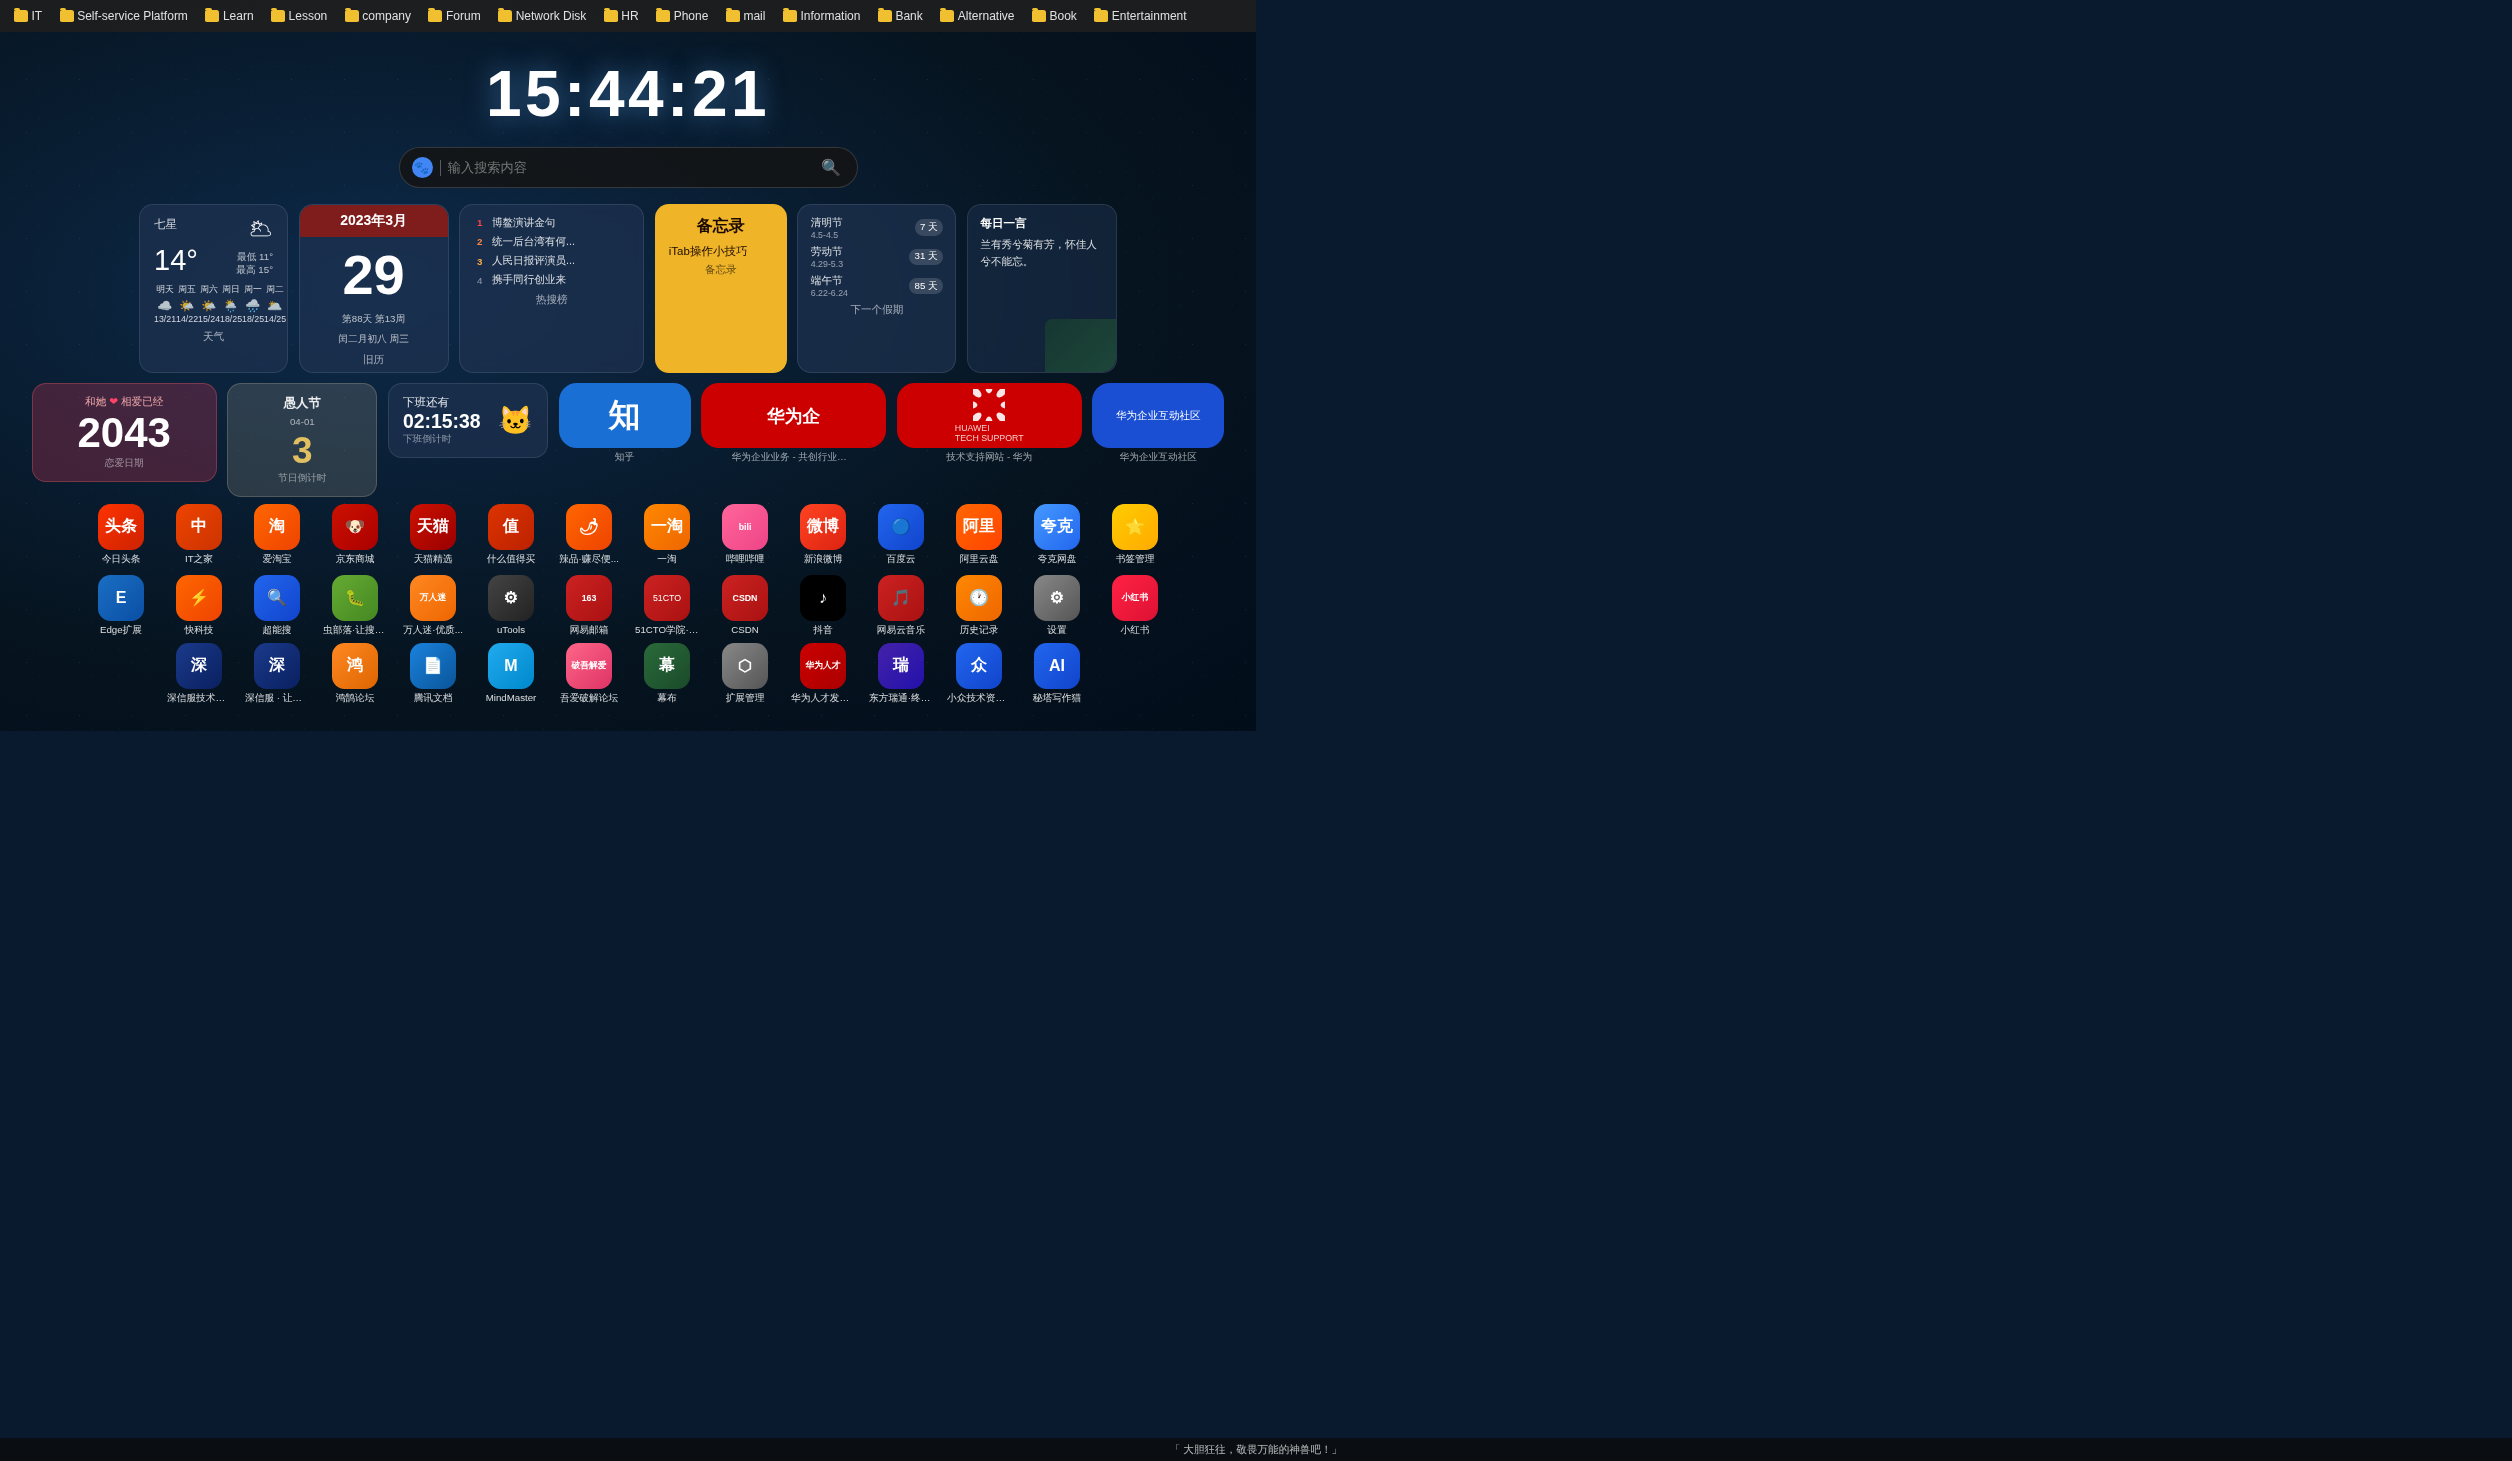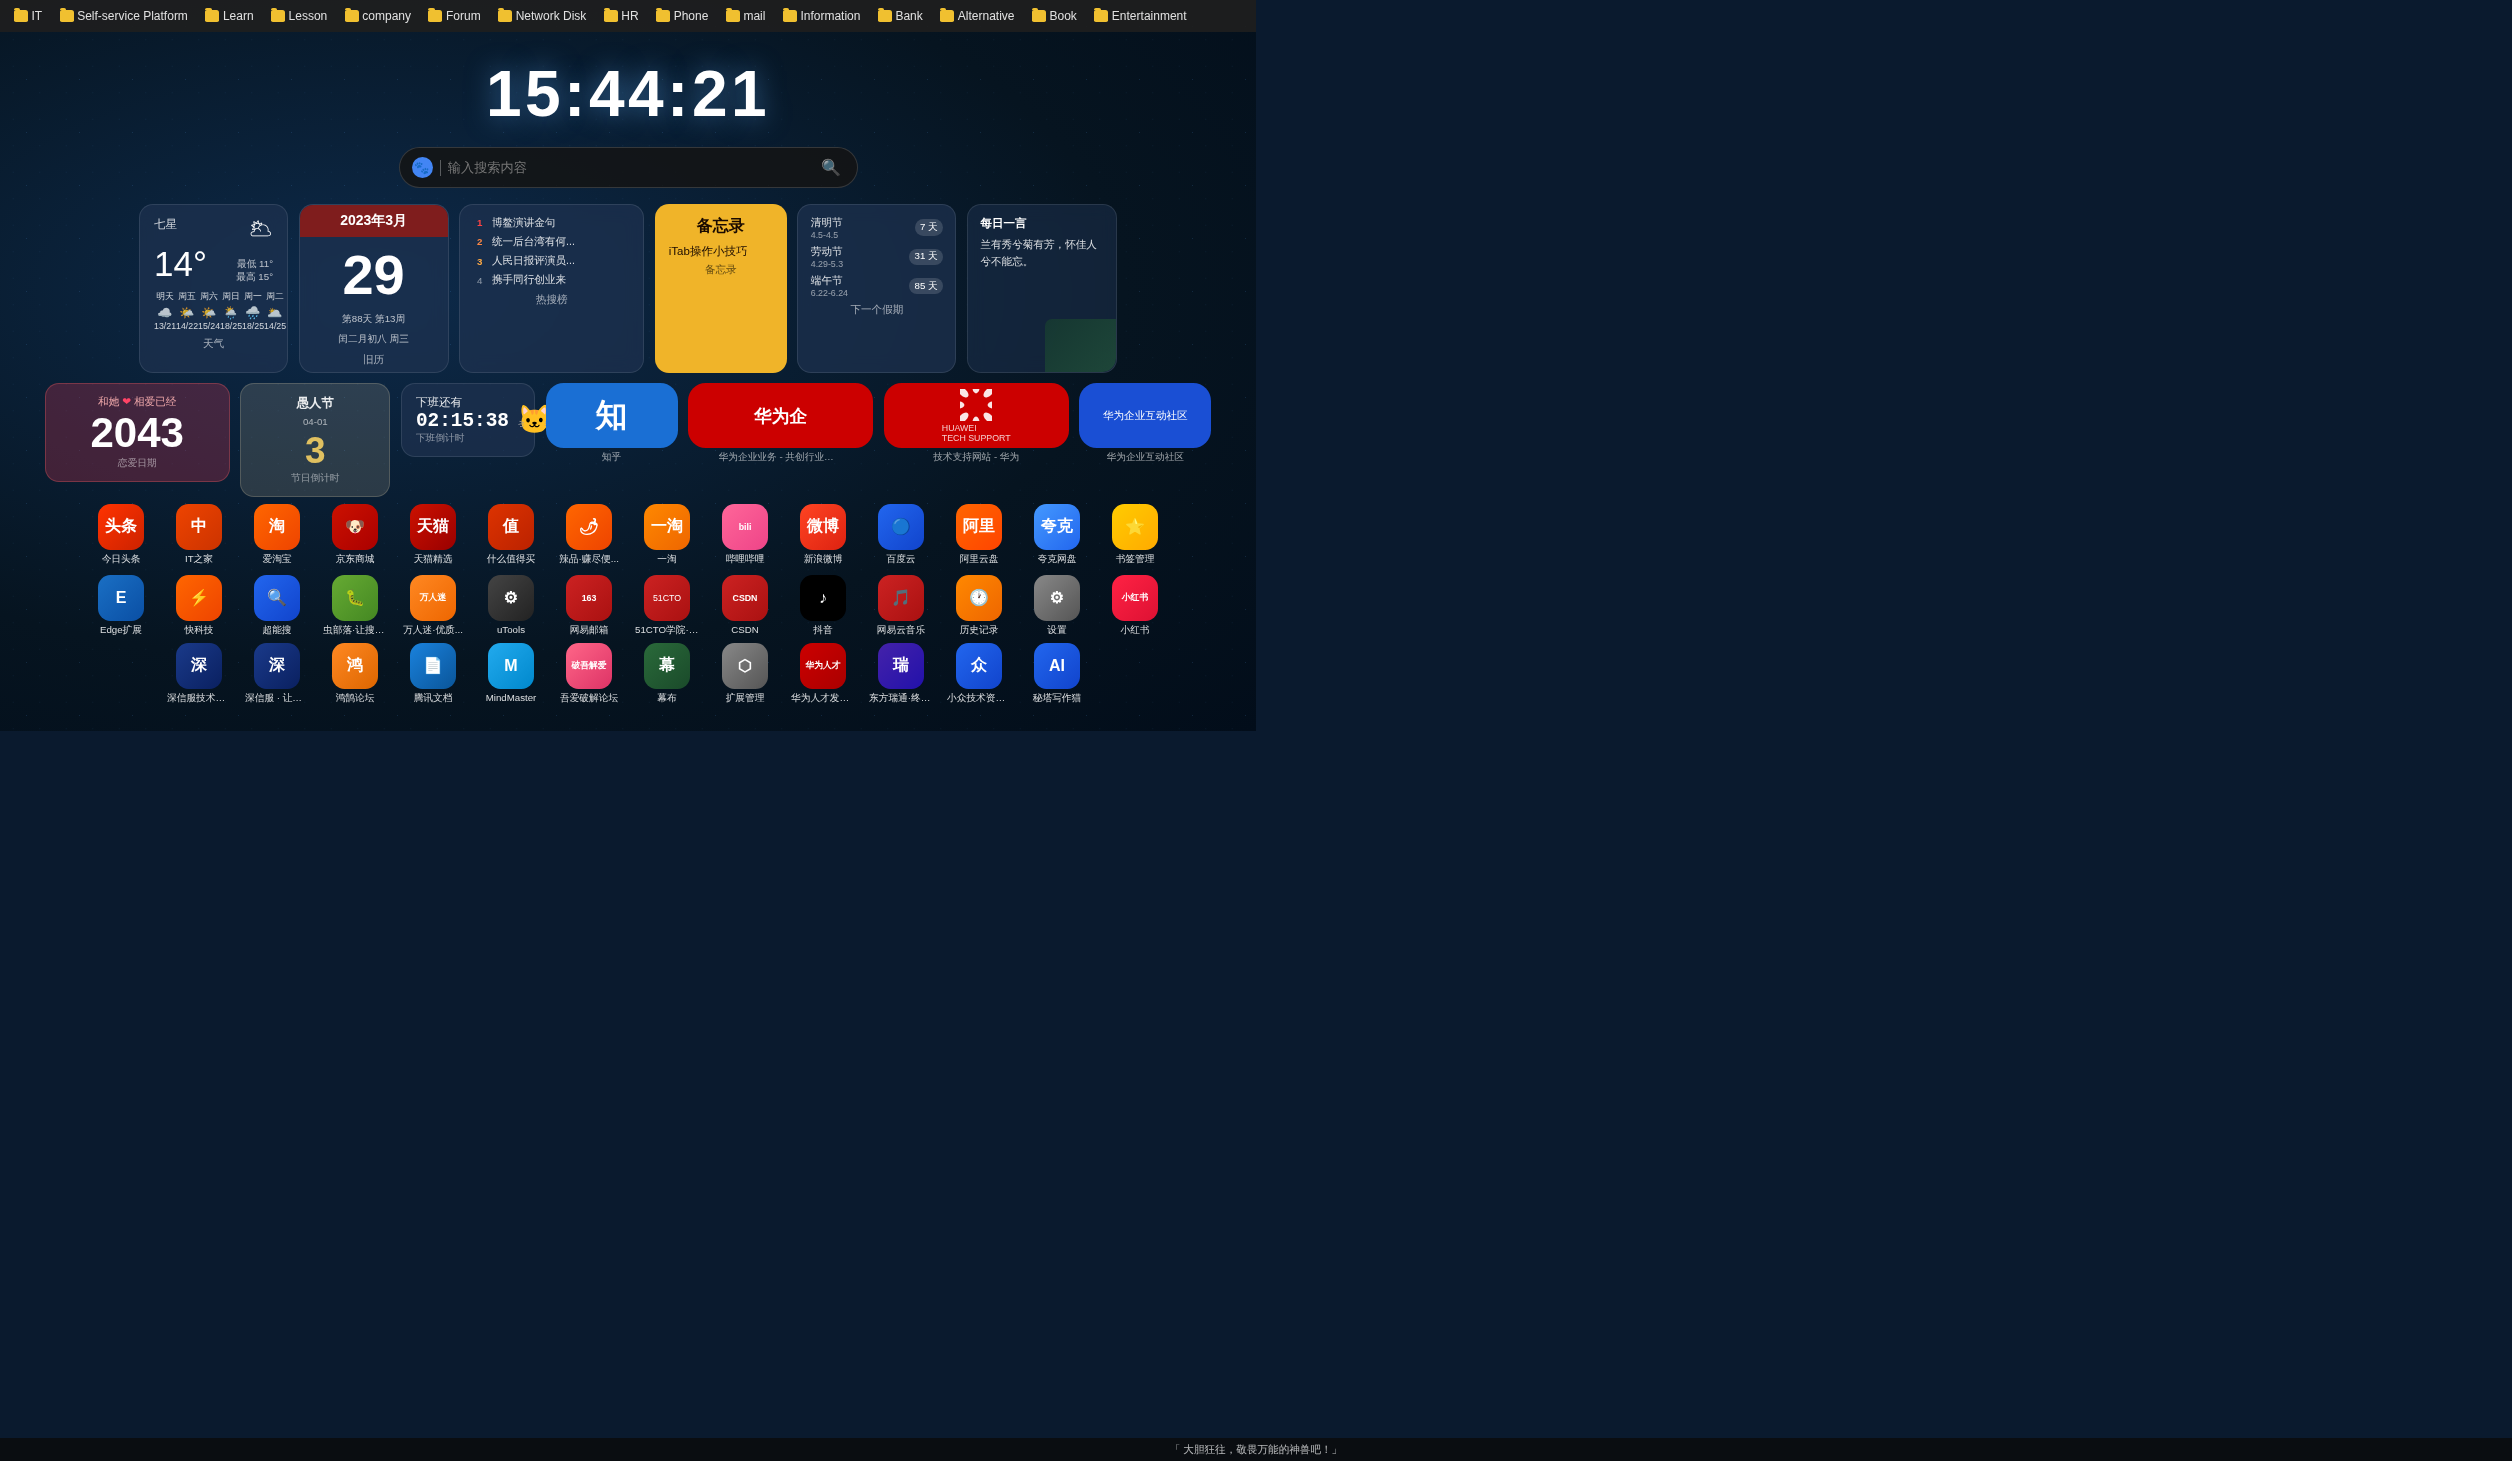--- a/index.html
+++ b/index.html
@@ -171,21 +171,21 @@
       border: 0.9px solid rgba(255,255,255,0.1);
     }
     .weather-top {
       display: flex;
       justify-content: space-between;
       align-items: flex-start;
       margin-bottom: 3.5px;
     }
     .weather-city { font-size: 11.5px; color: rgba(255,255,255,0.8); }
     .weather-icon-top { font-size: 19.4px; }
-    .weather-temp-main { font-size: 35px; font-weight: 300; }
+    .weather-temp-main { font-size: 29px; font-weight: 300; }
     .weather-range { font-size: 9.7px; color: rgba(255,255,255,0.7); text-align: right; }
     .weather-forecast {
       display: flex;
       justify-content: space-between;
       margin-top: 7px;
       font-size: 8.8px;
       color: rgba(255,255,255,0.8);
     }
     .forecast-day { text-align: center; }
     .forecast-icon { font-size: 12.4px; margin: 1.8px 0; }
@@ -340,28 +340,27 @@
     .countdown-num {
       font-size: 37px;
       font-weight: 700;
       color: #e0c060;
     }
 
     .shortcut-work {
       background: rgba(30,50,80,0.7);
       border-radius: 14px;
       padding: 10.6px 14px;
-      width: 134px;
+      width: 160px;
       color: white;
       border: 0.9px solid rgba(255,255,255,0.1);
       display: flex;
       align-items: center;
       gap: 8.8px;
       cursor: pointer;
-      font-family: Liberation Mono, monospace;
     }
     .work-text-block { flex: 1; }
     .work-title { font-size: 11.5px; color: rgba(255,255,255,0.9); }
     .work-time { font-size: 19.4px; font-weight: 700; }
     .work-cat { font-size: 28px; }
 
     
     .shortcut-zhihu {
       background: #1a6fd4;
       border-radius: 17.7px;

